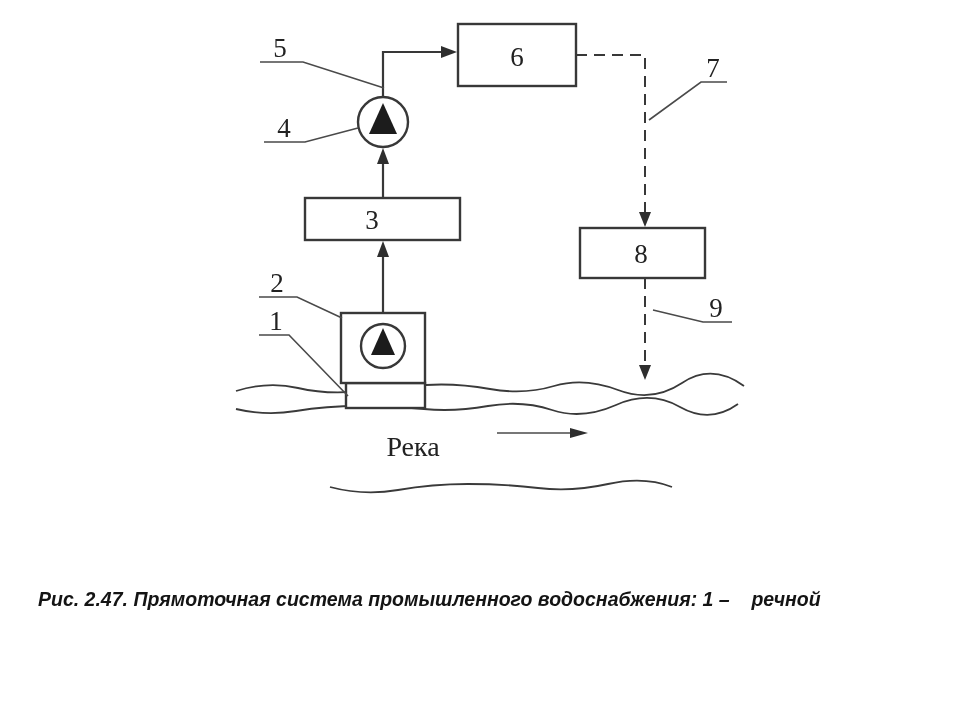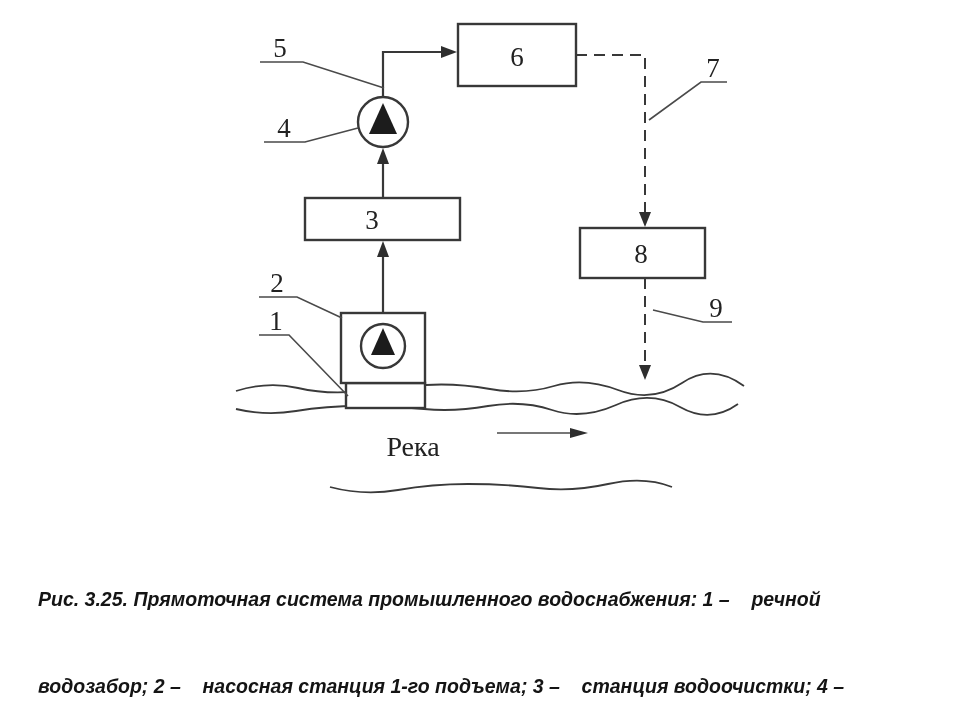--- a/index.html
+++ b/index.html
@@ -83,20 +83,19 @@
     <text class="num" x="284" y="137">4</text>
     <text class="num" x="277" y="292">2</text>
     <text class="num" x="276" y="330">1</text>
     <text class="num" x="713" y="77">7</text>
     <text class="num" x="716" y="317">9</text>
 
     <text class="riverlabel" x="413" y="456">Река</text>
   </svg>
 
   <div class="caption">
-    <div>Рис. 3.25. Прямоточная система промышленного водоснабжения: 1 –    речной</div>
-    <div>водозабор; 2 –    насосная станция 1-го подъема; 3 –    станция водоочистки; 4 –</div>
+    <div>Рис. 2.47. Прямоточная система промышленного водоснабжения: 1 –    речной</div>
     
     
     
   </div>
 
 </div>
 
 </body></html>

